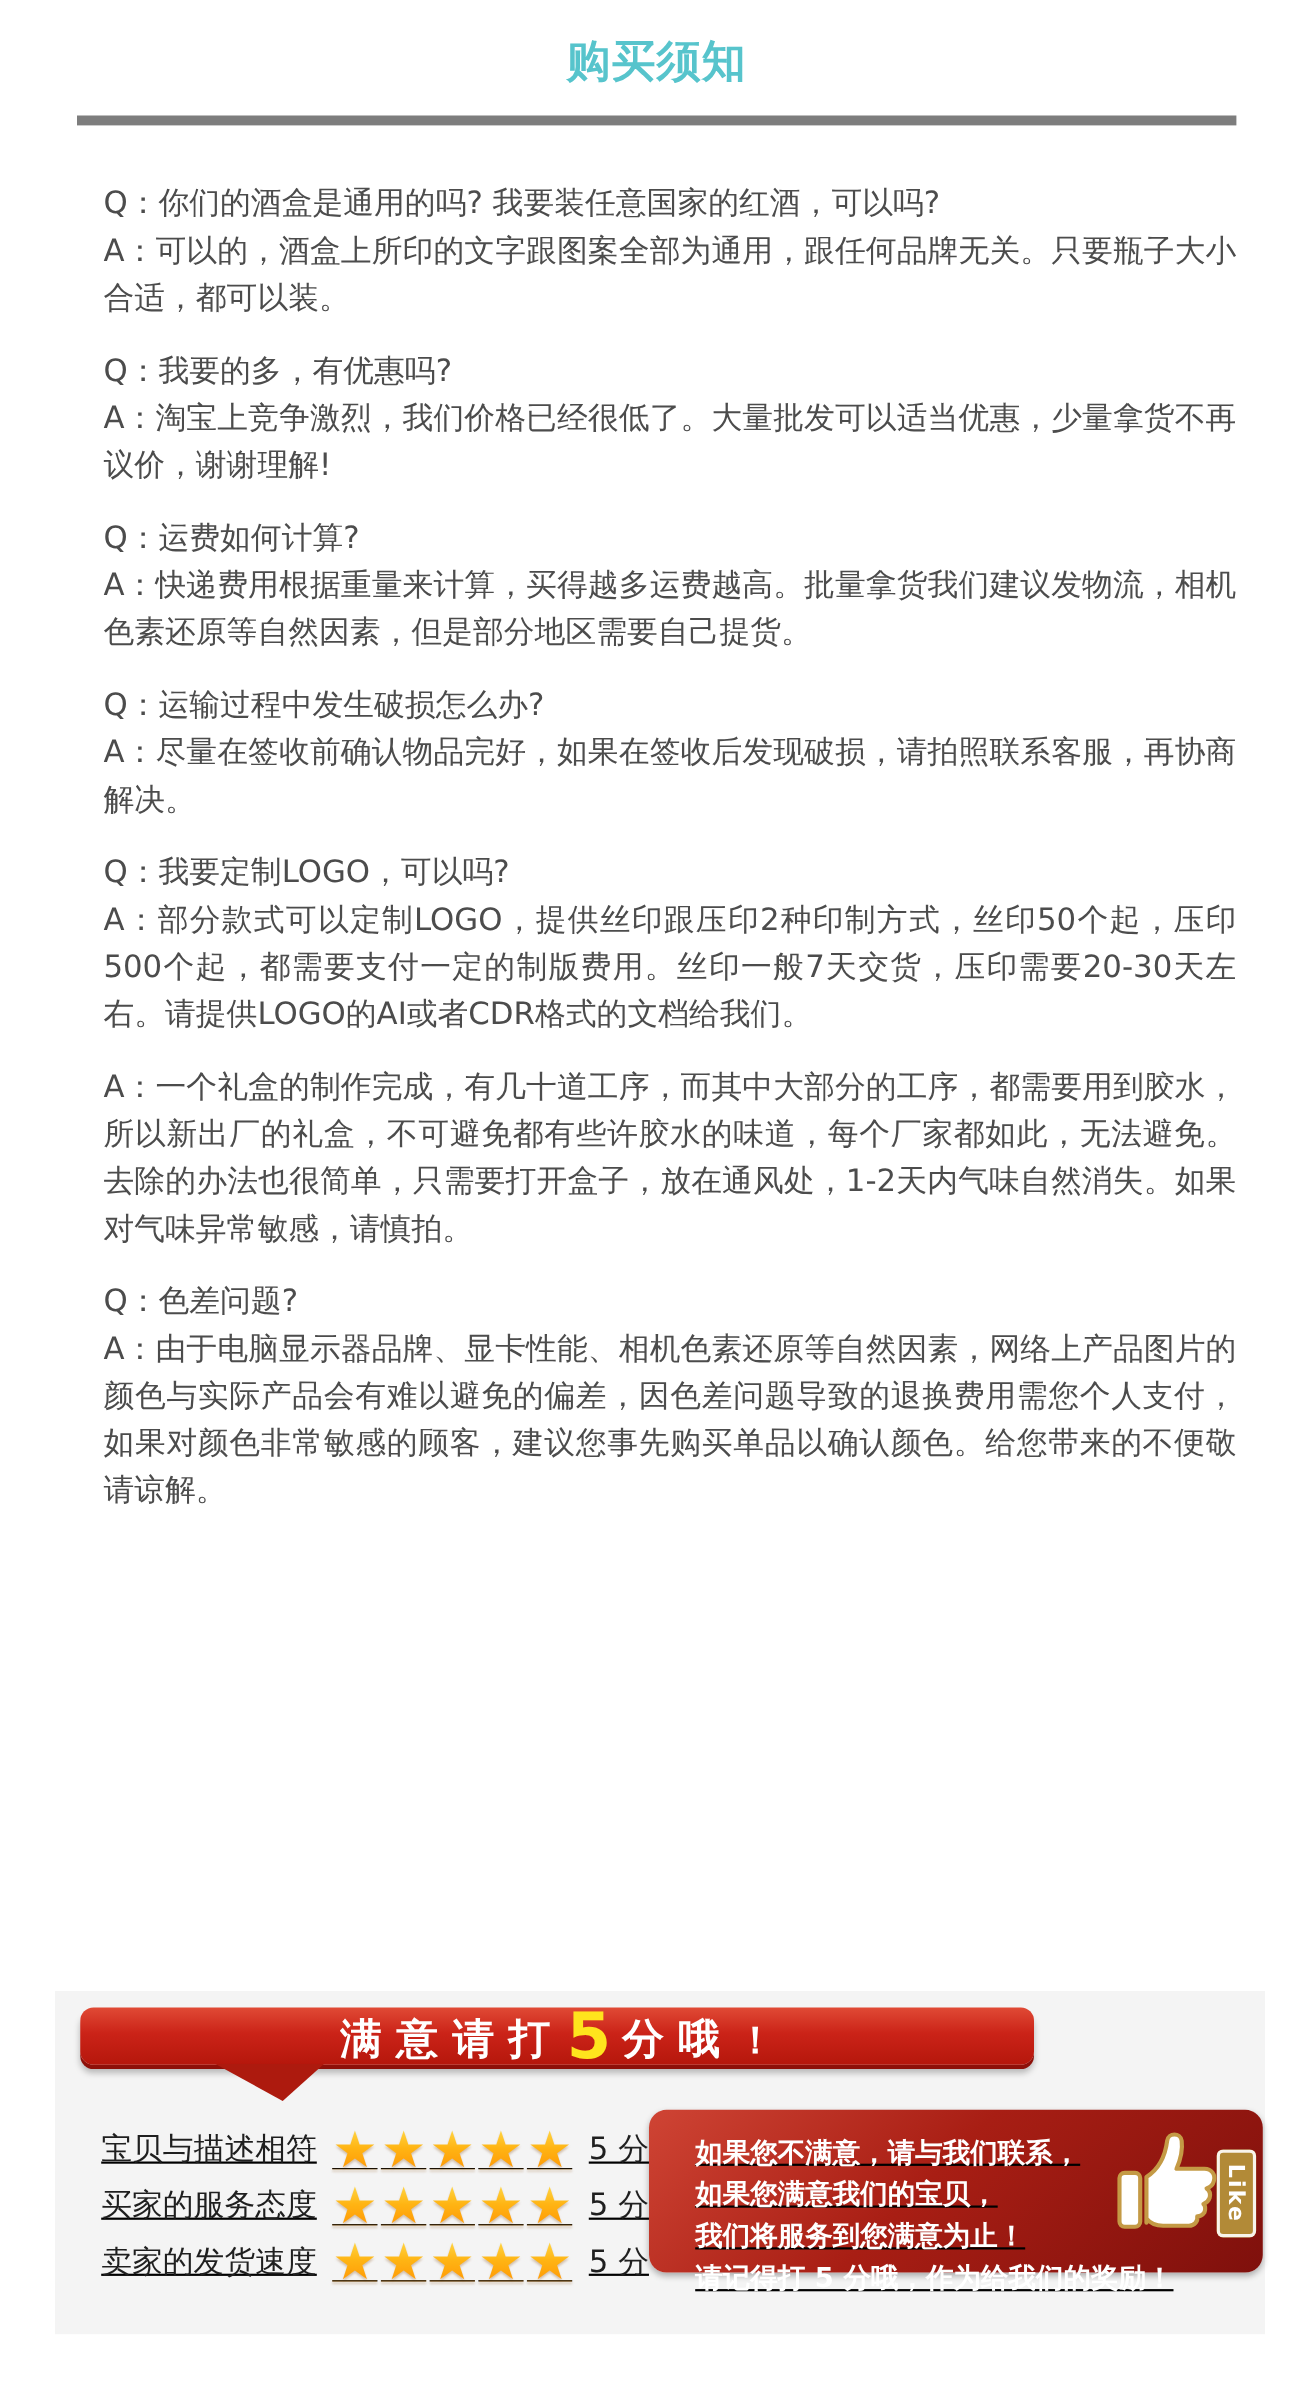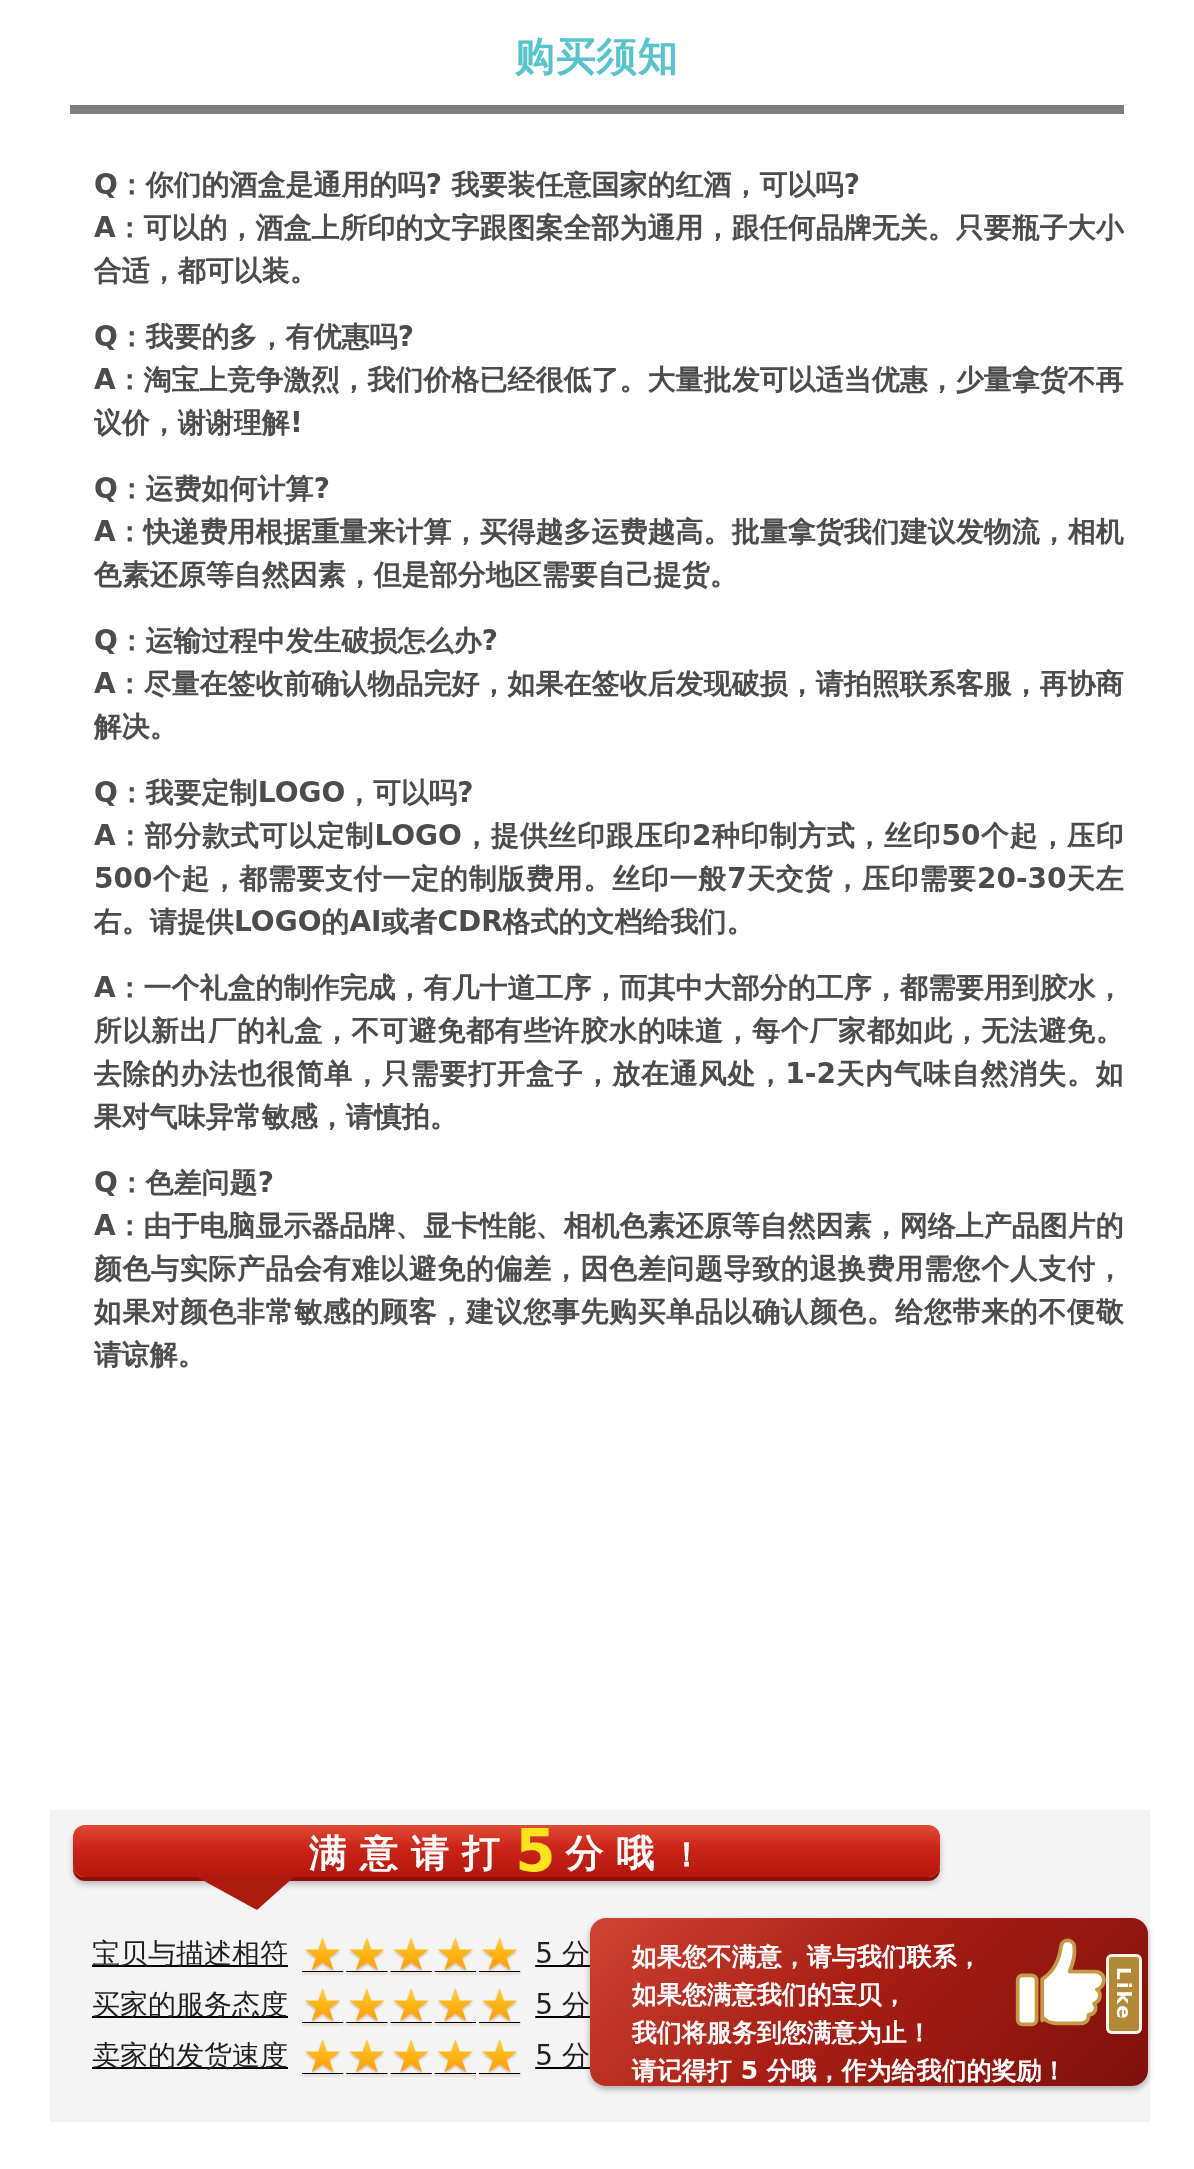--- a/index.html
+++ b/index.html
@@ -12,21 +12,21 @@
     margin:16px 0 0 0;text-align:center;
     font-size:40px;font-weight:bold;color:#57c4cc;letter-spacing:1px;line-height:80px;
   }
   .title-divider{height:9px;background:#7d7d7d;margin:9px 70px 0 70px;}
   
   .qa-wrap{
     margin:49px 70px 0 94px;width:1030px;height:1645px;overflow:hidden;
     font-size:28px;line-height:43px;color:#4c4c4c;
     text-align:justify;text-justify:inter-ideograph;
   }
-  .qa{margin:0 0 23px 0;font-weight:bold;}
+  .qa{margin:0 0 23px 0;}
   .qa p{margin:0;}
   
   .banner-panel{
     position:absolute;left:50px;top:1810px;width:1100px;height:312px;
     background:#f4f4f4;
   }
   .ribbon{
     position:absolute;left:23px;top:15px;width:867px;height:52px;
     border-radius:12px;text-align:center;line-height:52px;white-space:nowrap;
     background:linear-gradient(180deg,#e04a35 0%,#cb2318 45%,#b5170c 100%);
@@ -43,24 +43,25 @@
   .rating-row{display:flex;align-items:center;height:51px;text-decoration:underline;}
   .rating-label{font-size:28px;color:#1f1f1f;margin-right:14px;white-space:nowrap;}
   .star{
     font-size:46px;line-height:46px;margin-right:3px;
     background:linear-gradient(180deg,#ffe75e 0%,#ffb413 48%,#ff8d00 100%);
     -webkit-background-clip:text;background-clip:text;color:transparent;
     filter:drop-shadow(0 2px 1px rgba(130,65,0,.30));
   }
   .rating-score{font-size:28px;color:#1f1f1f;margin-left:12px;white-space:nowrap;}
   .promise-box{
-    position:absolute;left:540px;top:108px;width:558px;height:168px;
+    position:absolute;left:540px;top:108px;width:558px;height:148px;
     border-radius:16px;box-sizing:border-box;padding:20px 20px 0 42px;
     background:linear-gradient(135deg,#cf4434 0%,#a81e14 45%,#7f100c 100%);
     box-shadow:0 3px 6px rgba(0,0,0,.3);
+    text-decoration:underline;
   }
   .promise-line{color:#ffffff;font-weight:bold;font-size:25px;line-height:38px;white-space:nowrap;}
   .thumb{position:absolute;right:6px;top:14px;width:132px;height:102px;}
   .like-tag{
     position:absolute;right:0;top:22px;width:36px;height:80px;
     background:#b28a37;border-radius:6px;
     box-shadow:inset 0 0 0 3px rgba(255,255,255,.9);
     display:flex;align-items:center;justify-content:center;
   }
   .like-tag span{writing-mode:vertical-rl;color:#fff;font-weight:bold;font-size:20px;letter-spacing:2px;}

